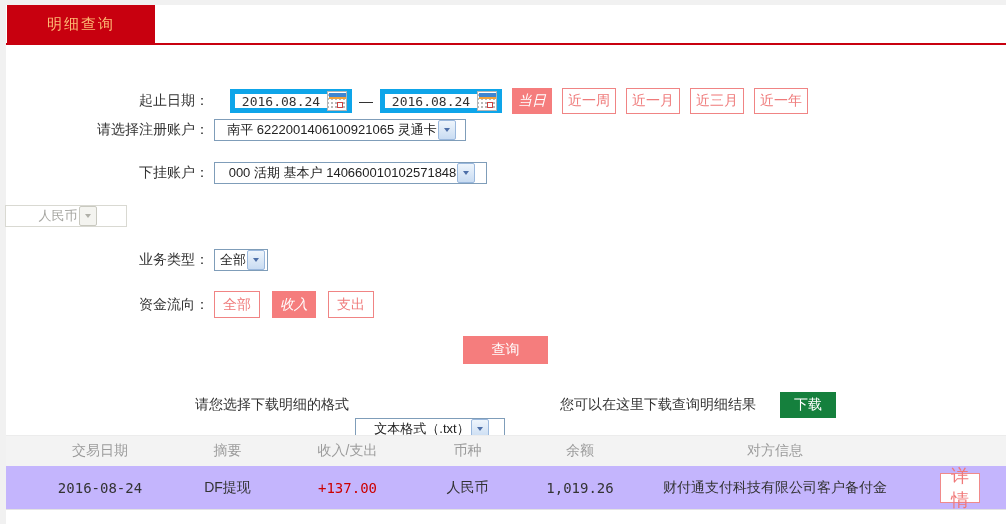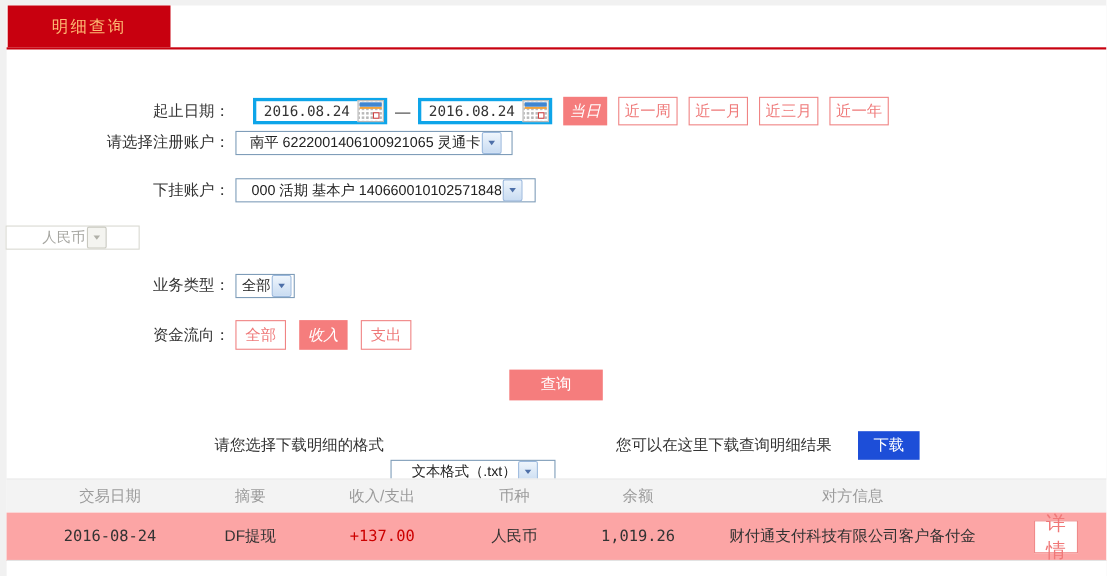--- a/index.html
+++ b/index.html
@@ -11,21 +11,21 @@
   .tab{position:absolute;left:7px;top:5px;width:148px;height:38px;background:#c8000f;color:#fdba74;
        font-size:15px;display:flex;align-items:center;justify-content:center;cursor:pointer;letter-spacing:2px;}
   .tab-line{position:absolute;left:6px;top:43px;width:1000px;height:2px;background:#c8000f;}
 
   
   .row{position:absolute;left:0;display:flex;align-items:center;font-size:14px;color:#333;}
   .row-label{width:209px;text-align:right;flex-shrink:0;color:#333;}
   .row-field{margin-left:5px;display:flex;align-items:center;}
 
   
-  .date-box{width:122px;height:24px;border:3px solid #0ea5e9;background:#fff;display:flex;align-items:center;box-sizing:border-box;}
+  .date-box{width:122px;height:24px;border:5px solid #0ea5e9;background:#fff;display:flex;align-items:center;box-sizing:border-box;}
   .date-box input{border:none;outline:none;width:92px;padding:0;margin:0;text-align:center;
                   font-family:"DejaVu Sans Mono",monospace;font-size:13px;color:#333;background:transparent;}
   .cal-icon{width:22px;height:18px;border:1px solid #b5b5b5;box-sizing:content-box;position:relative;cursor:pointer;
     background:
       linear-gradient(#3f86d2,#3f86d2) 1px 1px / 20px 4px no-repeat,
       linear-gradient(#f2a33c,#f2a33c) 1px 5px / 20px 2px no-repeat,
       radial-gradient(circle,#b9b9b9 1.1px,transparent 1.3px) 2px 9px / 4px 4px repeat,
       #fff;}
   .cal-icon::after{content:"";position:absolute;right:3px;bottom:2px;width:4px;height:4px;border:1px solid #cc4444;background:#fff;}
   .date-sep{margin:0 7px;color:#333;}
@@ -51,28 +51,28 @@
   .xp-select.disabled .xp-arrow i{border-top-color:#b0b0a8;}
 
   
   .query-btn{position:absolute;left:463px;top:336px;width:85px;height:28px;background:#f57d7d;color:#fff;
              border:none;font-size:14px;display:flex;align-items:center;justify-content:center;cursor:pointer;}
 
   
   .download-row{position:absolute;left:195px;top:392px;height:26px;display:flex;align-items:center;font-size:14px;color:#333;}
   .download-row .xp-select{width:150px;margin-left:6px;margin-top:48px;}
   .download-hint{margin-left:55px;}
-  .download-btn{width:56px;height:26px;margin-left:24px;background:#1d4ed8;color:#fff;border:none;
+  .download-btn{width:56px;height:26px;margin-left:24px;background:#15803d;color:#fff;border:none;
                 display:flex;align-items:center;justify-content:center;font-size:14px;cursor:pointer;}
 
   
   .tbl-header{position:absolute;left:6px;top:435px;width:1000px;height:31px;background:#f3f3f3;border-top:1px solid #ececec;
               display:flex;align-items:center;font-size:14px;color:#9b9b9b;box-sizing:border-box;}
   .tbl-row{position:absolute;left:6px;top:466px;width:1000px;height:44px;border-bottom:1px solid #e3e3e3;
-           display:flex;align-items:center;font-size:14px;color:#333;box-sizing:border-box;background:#fca5a5;}
+           display:flex;align-items:center;font-size:14px;color:#333;box-sizing:border-box;background:#c4b5fd;}
   .c{text-align:center;flex-shrink:0;}
   .c0{width:24px;}   
   .c1{width:140px;}
   .c2{width:115px;}
   .c3{width:125px;}
   .c4{width:115px;}
   .c5{width:110px;}
   .c6{width:280px;}
   .c7{width:90px;display:flex;justify-content:center;}
   .num{font-family:"DejaVu Sans Mono",monospace;}

